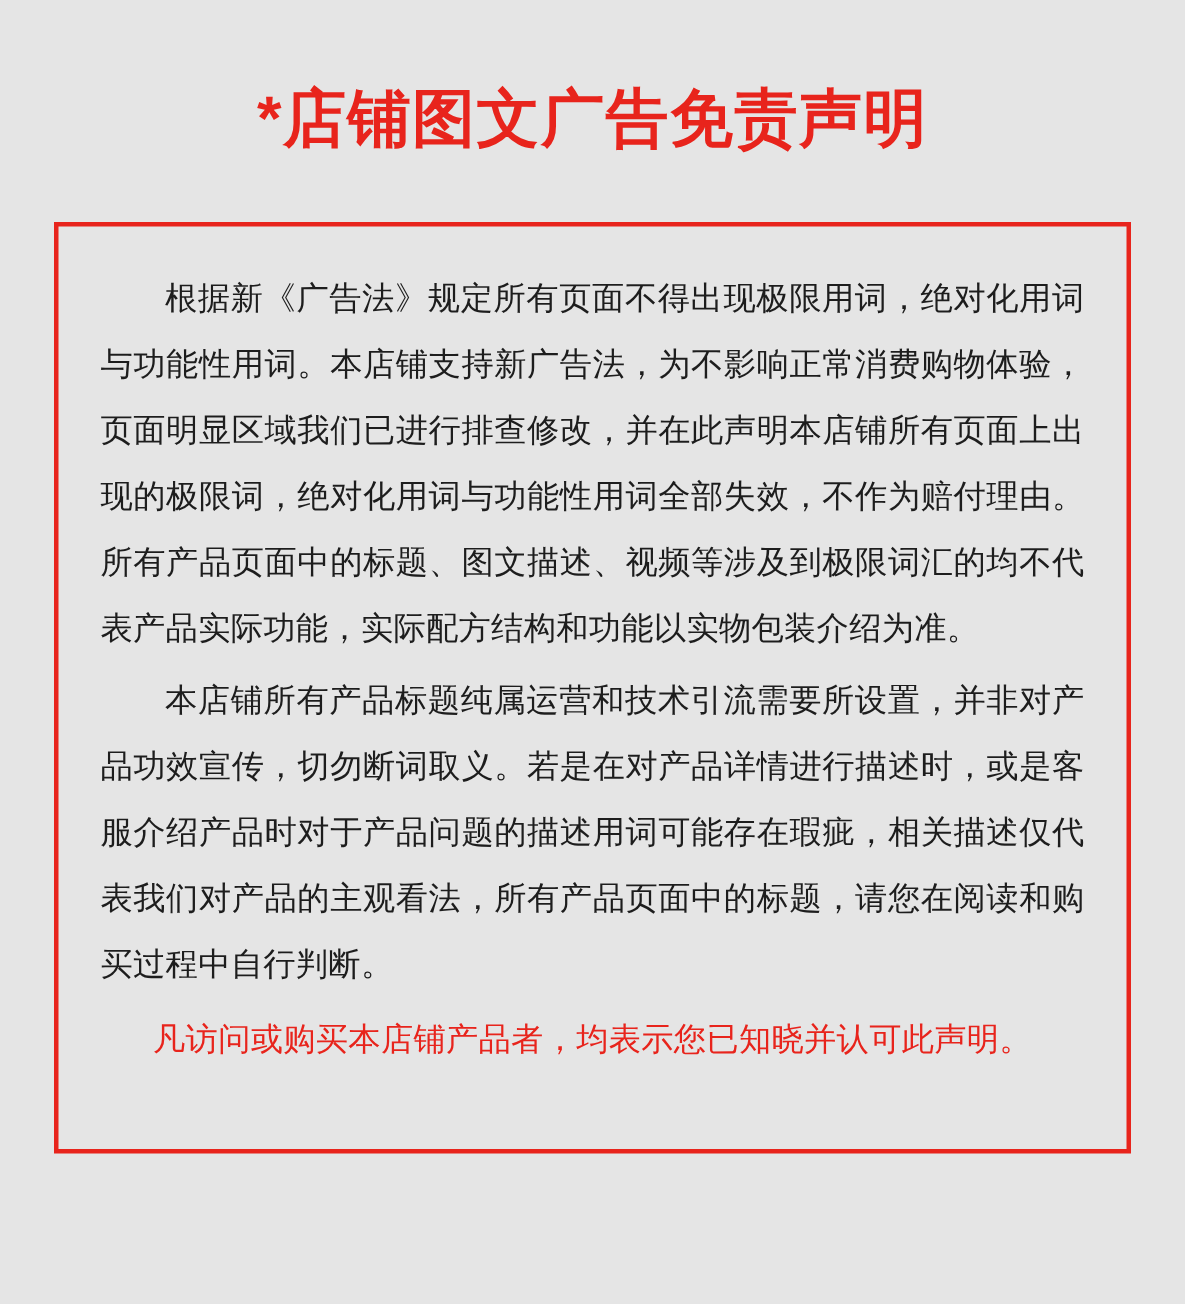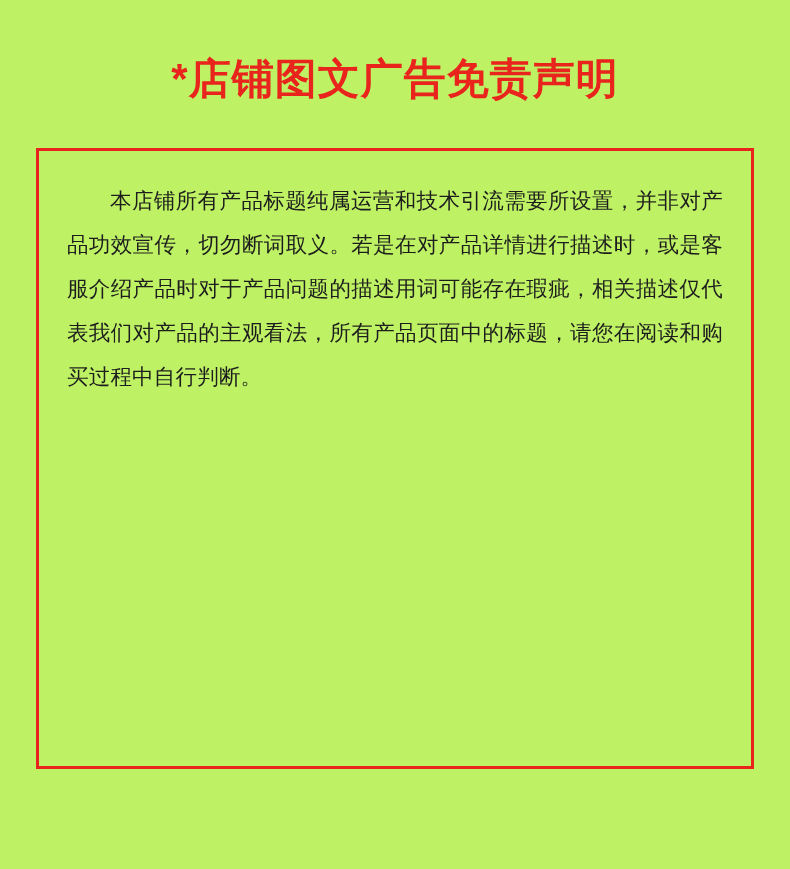--- a/index.html
+++ b/index.html
@@ -11,21 +11,21 @@
     width: 790px;
     height: 869px;
     font-family: "Liberation Sans", sans-serif;
     color: #1a1a1a;
     overflow: hidden;
   }
   .page {
     position: relative;
     width: 790px;
     height: 869px;
-    background: #bef264;
+    background: #e5e5e5;
     box-sizing: border-box;
   }
   .title {
     text-align: center;
     color: #e8241c;
     font-size: 42px;
     font-weight: bold;
     letter-spacing: 1px;
     padding-top: 54px;
     padding-bottom: 0;
@@ -67,19 +67,21 @@
 </style>
 </head>
 <body>
 
 <div class="page">
 
   <div class="title">*店铺图文广告免责声明</div>
 
   <div class="frame">
 
+    <p class="para first">根据新《广告法》规定所有页面不得出现极限用词，绝对化用词与功能性用词。本店铺支持新广告法，为不影响正常消费购物体验，页面明显区域我们已进行排查修改，并在此声明本店铺所有页面上出现的极限词，绝对化用词与功能性用词全部失效，不作为赔付理由。所有产品页面中的标题、图文描述、视频等涉及到极限词汇的均不代表产品实际功能，实际配方结构和功能以实物包装介绍为准。</p>
 
     <p class="para second">本店铺所有产品标题纯属运营和技术引流需要所设置，并非对产品功效宣传，切勿断词取义。若是在对产品详情进行描述时，或是客服介绍产品时对于产品问题的描述用词可能存在瑕疵，相关描述仅代表我们对产品的主观看法，所有产品页面中的标题，请您在阅读和购买过程中自行判断。</p>
 
+    <div class="notice">凡访问或购买本店铺产品者，均表示您已知晓并认可此声明。</div>
 
   </div>
 
 </div>
 
 </body></html>

